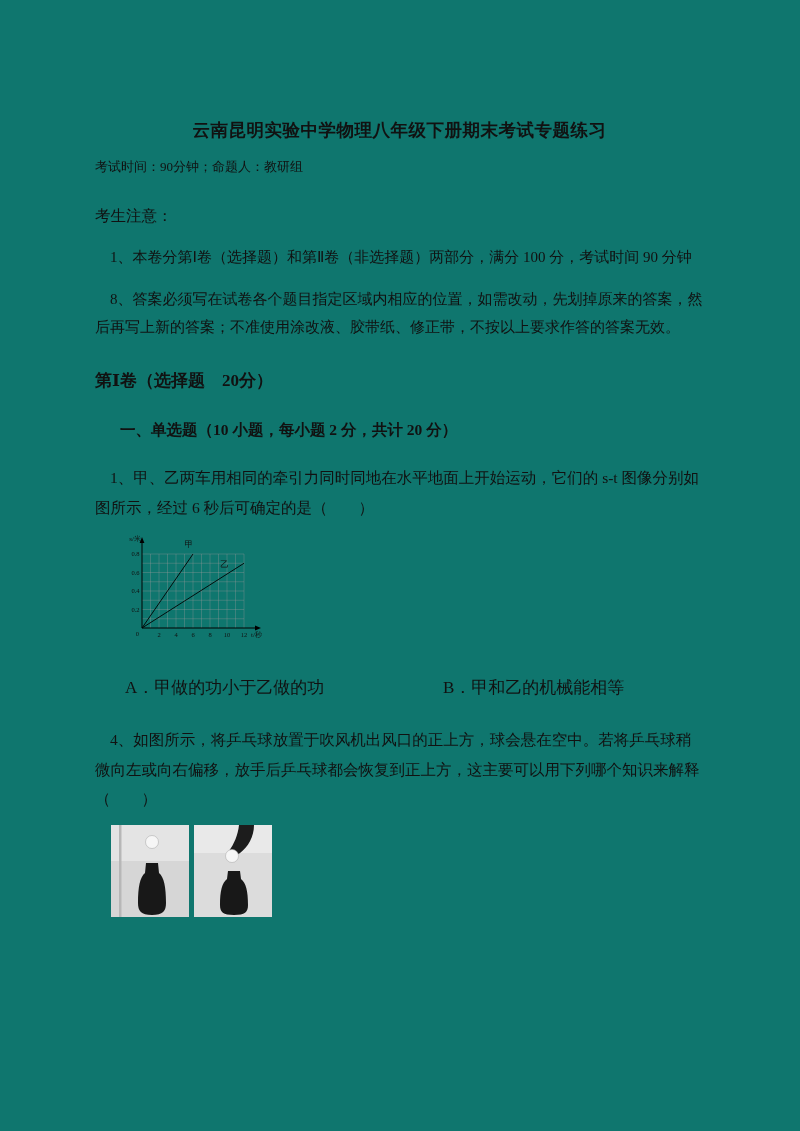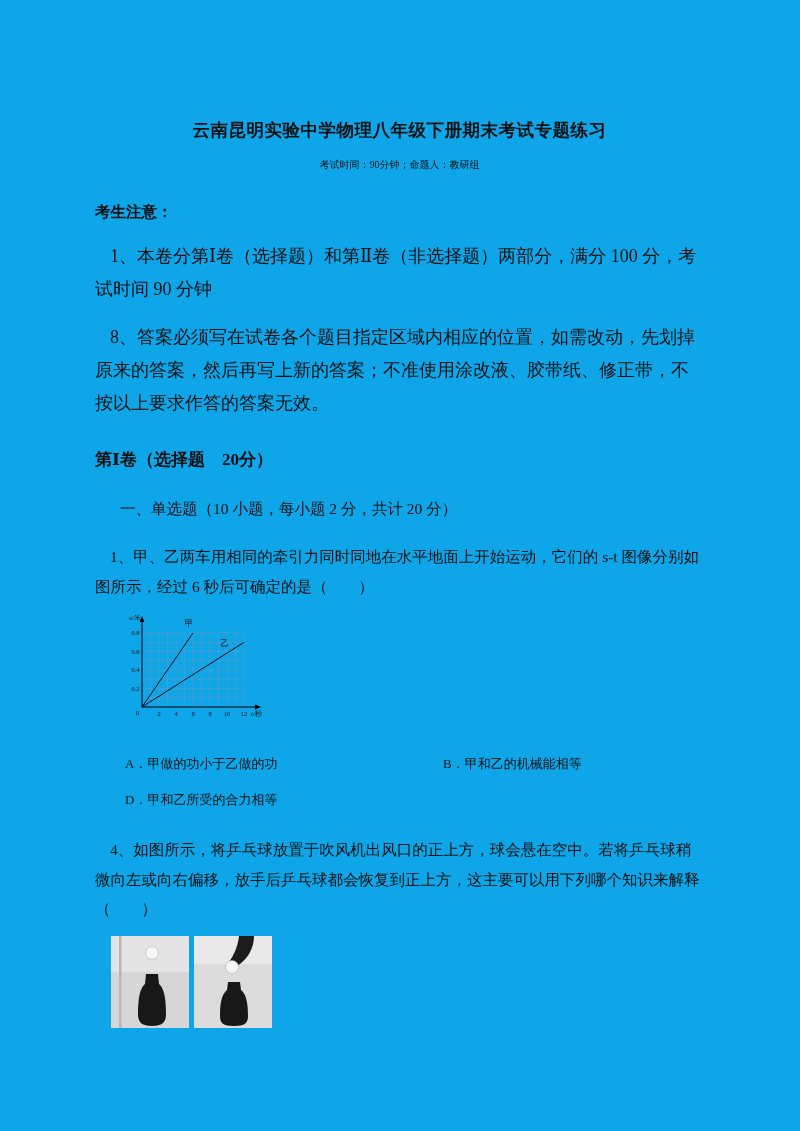--- a/index.html
+++ b/index.html
@@ -1,36 +1,36 @@
 <!DOCTYPE html>
 <html><head>
 <meta charset="utf-8">
 <style>
   html,body{margin:0;padding:0;background:#ffffff;}
   .page{
     position:relative;
     width:800px;height:1131px;
     margin:0 auto;
-    background:#0ea5e9;
+    background:#0f766e;
     box-sizing:border-box;
     padding:118px 96px 0 95px;
     overflow:hidden;
     font-family:"Liberation Serif","DejaVu Serif",serif;
     color:#111;
   }
   .title{text-align:center;font-size:17.5px;font-weight:bold;letter-spacing:.5px;margin:0 0 14px;}
-  .subtitle{text-align:center;font-size:10px;margin:16px 0 30px;}
-  .notice-head{font-weight:bold;font-size:15.5px;margin:12px 0 17px;}
-  .notice{font-size:18px;line-height:1.85;margin:0 0 14px;text-indent:15px;}
+  .subtitle{text-align:left;font-size:13px;margin:16px 0 30px;}
+  .notice-head{font-weight:normal;font-size:15.5px;margin:12px 0 17px;}
+  .notice{font-size:15px;line-height:1.85;margin:0 0 14px;text-indent:15px;font-family:Liberation Serif, serif;}
   .section-head{text-align:left;font-weight:bold;font-size:17px;margin:28px 0 28px;}
-  .subsection-head{font-weight:normal;font-size:15.5px;margin:0 0 22px;text-indent:25px;}
+  .subsection-head{font-weight:bold;font-size:15.5px;margin:0 0 22px;text-indent:25px;}
   .question{font-size:15.5px;line-height:1.9;margin:0 0 4px;text-indent:15px;}
   .chart-wrap{margin:10px 0 22px 16px;width:170px;}
   svg text{font-family:"Liberation Serif","DejaVu Serif",serif;fill:#111;}
-  .options{display:grid;grid-template-columns:318px 1fr;row-gap:18px;font-size:13px;margin:8px 0 26px 30px;}
+  .options{display:grid;grid-template-columns:318px 1fr;row-gap:18px;font-size:17px;margin:8px 0 26px 30px;}
   .photos{display:flex;gap:5px;margin:12px 0 30px 16px;}
   .photo{display:block;width:78px;height:92px;}
 </style>
 </head>
 <body>
 
 <div class="page">
 
   <h1 class="title">云南昆明实验中学物理八年级下册期末考试专题练习</h1>
   <div class="subtitle">考试时间：90分钟；命题人：教研组</div>
@@ -86,21 +86,20 @@
         <polyline points="30,96 81,22" fill="none" stroke="#000" stroke-width="0.9"></polyline>
         <text x="72.5" y="14.600000000000009" font-size="8.5">甲</text>
         <polyline points="30,96 132,31.250000000000014" fill="none" stroke="#000" stroke-width="0.9"></polyline>
         <text x="108.19999999999999" y="34.95" font-size="8.5">乙</text>
       </svg>
   </div>
 
   <div class="options">
     <span>A．甲做的功小于乙做的功</span>
     <span>B．甲和乙的机械能相等</span>
-    <span>D．甲和乙所受的合力相等</span>
   </div>
 
   <p class="question">4、如图所示，将乒乓球放置于吹风机出风口的正上方，球会悬在空中。若将乒乓球稍微向左或向右偏移，放手后乒乓球都会恢复到正上方，这主要可以用下列哪个知识来解释（　　）</p>
 
   <div class="photos">
     <svg class="photo" viewBox="0 0 78 92">
       <rect width="78" height="92" fill="#d6d6d6"></rect>
       <rect width="78" height="36" fill="#e4e4e4"></rect>
       <rect x="8" width="2.5" height="92" fill="#b7b7b7"></rect>
       <circle cx="41" cy="17" r="6.5" fill="#f6f6f6" stroke="#b0b0b0" stroke-width="0.6"></circle>

